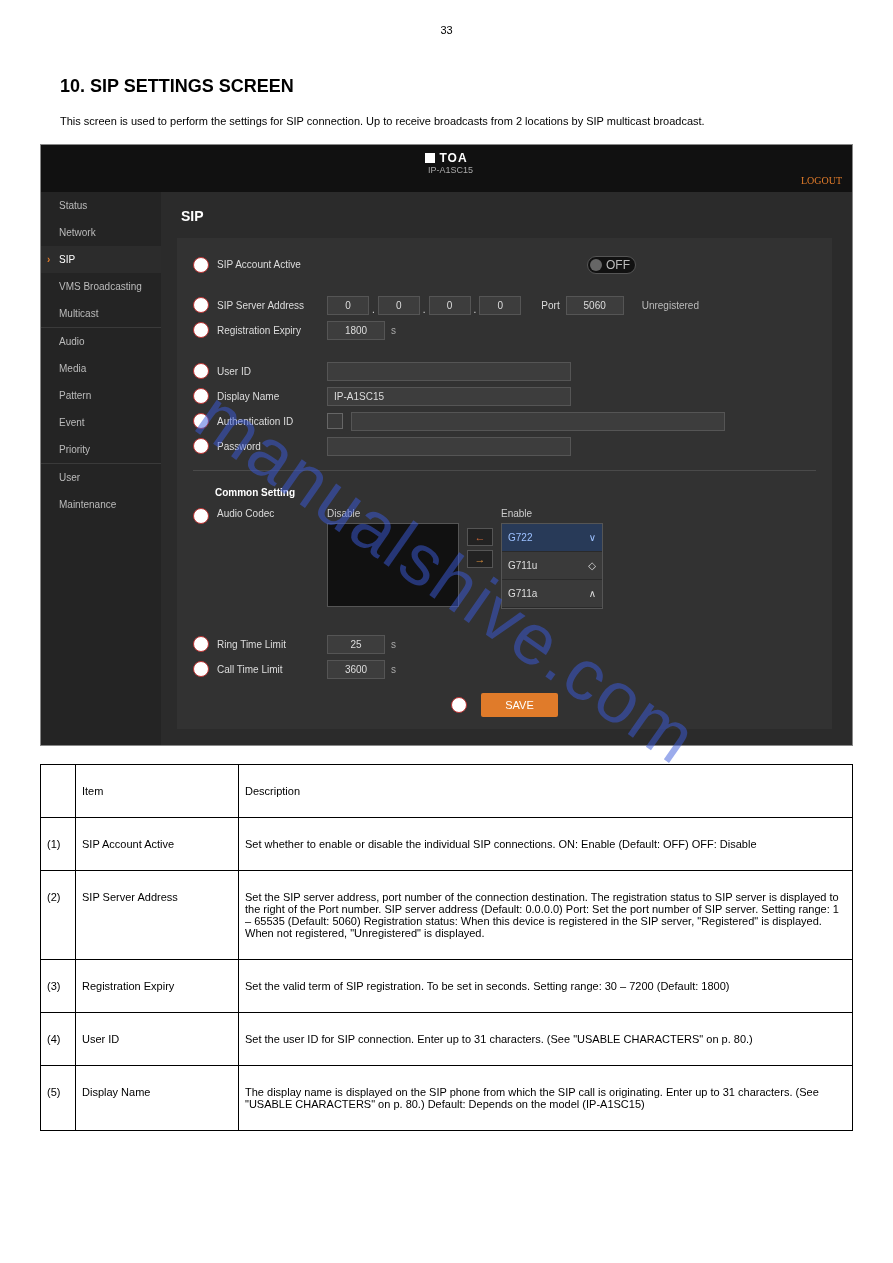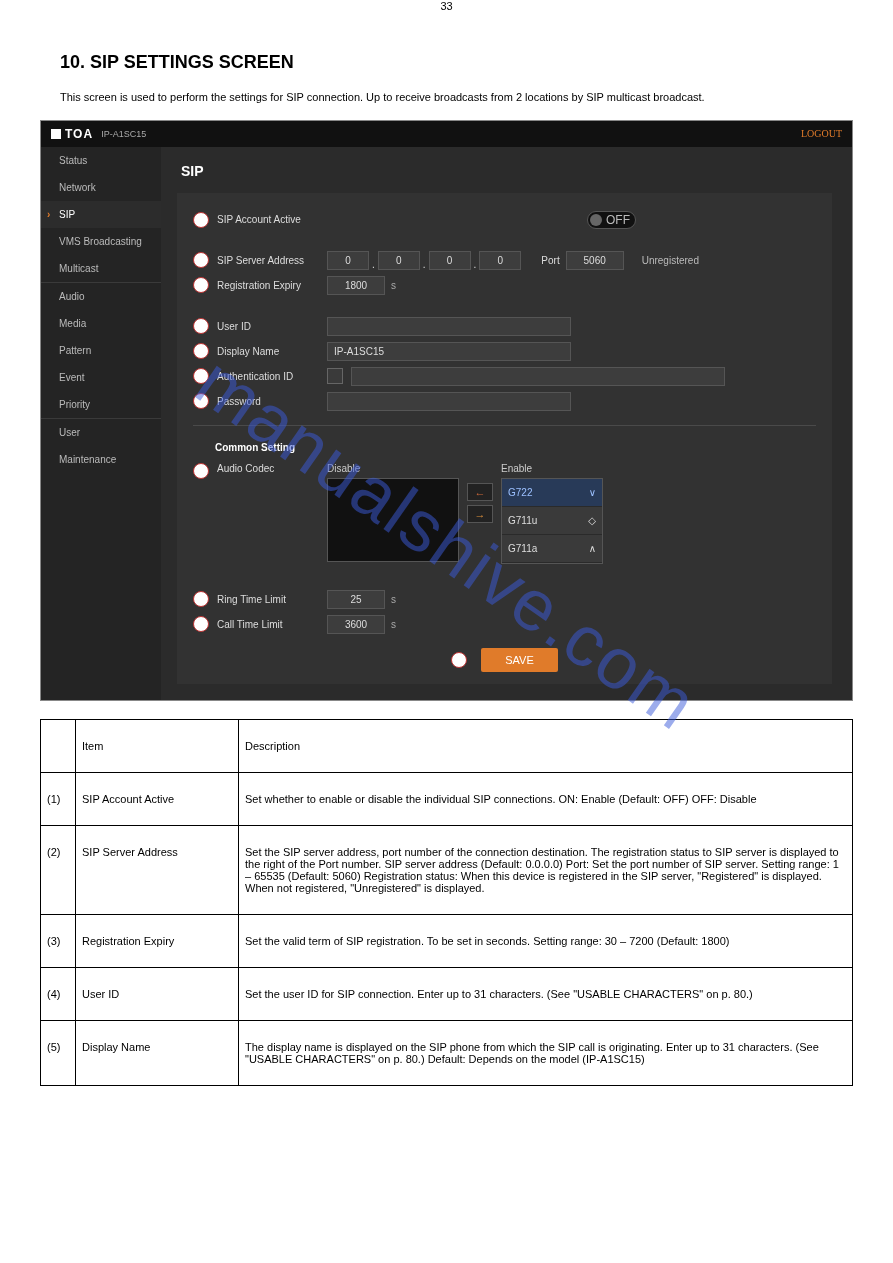--- a/index.html
+++ b/index.html
@@ -1,24 +1,24 @@
 <!DOCTYPE html>
 <html><head>
 <meta charset="utf-8">
 <style>
   body { margin:0; font-family: Arial, sans-serif; background:#fff; color:#000; font-size:11px; }
   .page { width:893px; margin:0 auto; position:relative; }
-  .page-num { text-align:center; font-size:11px; margin-bottom:12px; }
+  .page-num { text-align:center; font-size:11px; margin-top:24px; margin-bottom:12px; }
   .section { margin: 40px 60px 10px 60px; }
   .sec-title { font-size:18px; font-weight:bold; margin-bottom:16px; }
   .sec-body { font-size:11px; line-height:1.5; margin-bottom:14px; }
 
   
   .shot { margin: 0 40px; background:#1e1e1e; color:#ccc; position:relative; font-size:10px; border:1px solid #888;}
-  .shot-top { display:flex; align-items:center; padding:6px 10px; background:#111; }
+  .shot-top { display:flex; align-items:center; padding:6px 10px; background:#111;flex-direction:column; }
   .logo { font-weight:bold; color:#fff; font-size:12px; letter-spacing:1px; }
   .logo-sq { display:inline-block; width:10px; height:10px; background:#fff; margin-right:4px; vertical-align:middle;}
   .model { color:#aaa; font-size:9px; margin-left:8px;}
   .logout { margin-left:auto; color:#e07b2a; font-size:10px;font-family:Liberation Serif, serif; }
   .shot-body { display:flex; min-height:480px; }
   .sidebar { width:120px; background:#242424; }
   .side-item { padding:8px 10px 8px 18px; color:#bbb; font-size:10px; border-bottom:0px solid #333; cursor:pointer;}
   .side-item.active { color:#fff; background:#2c2c2c; position:relative;}
   .side-item.active::before { content:"›"; color:#e07b2a; position:absolute; left:6px; font-weight:bold;}
   .side-sep { height:1px; background:#3a3a3a; margin:0;}

